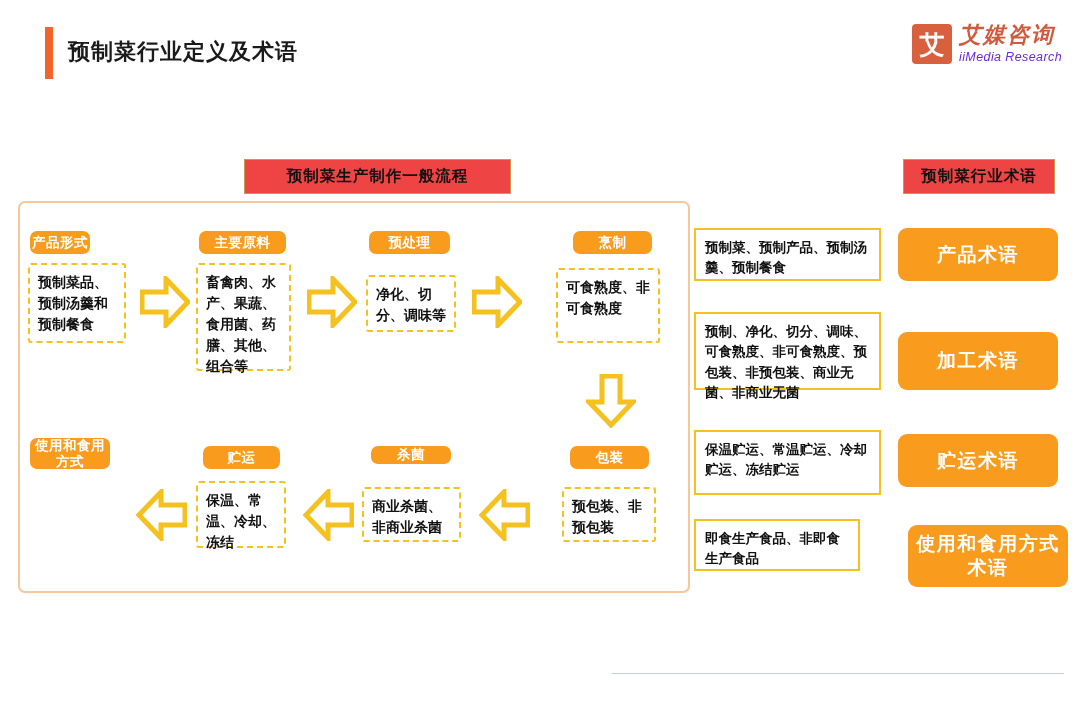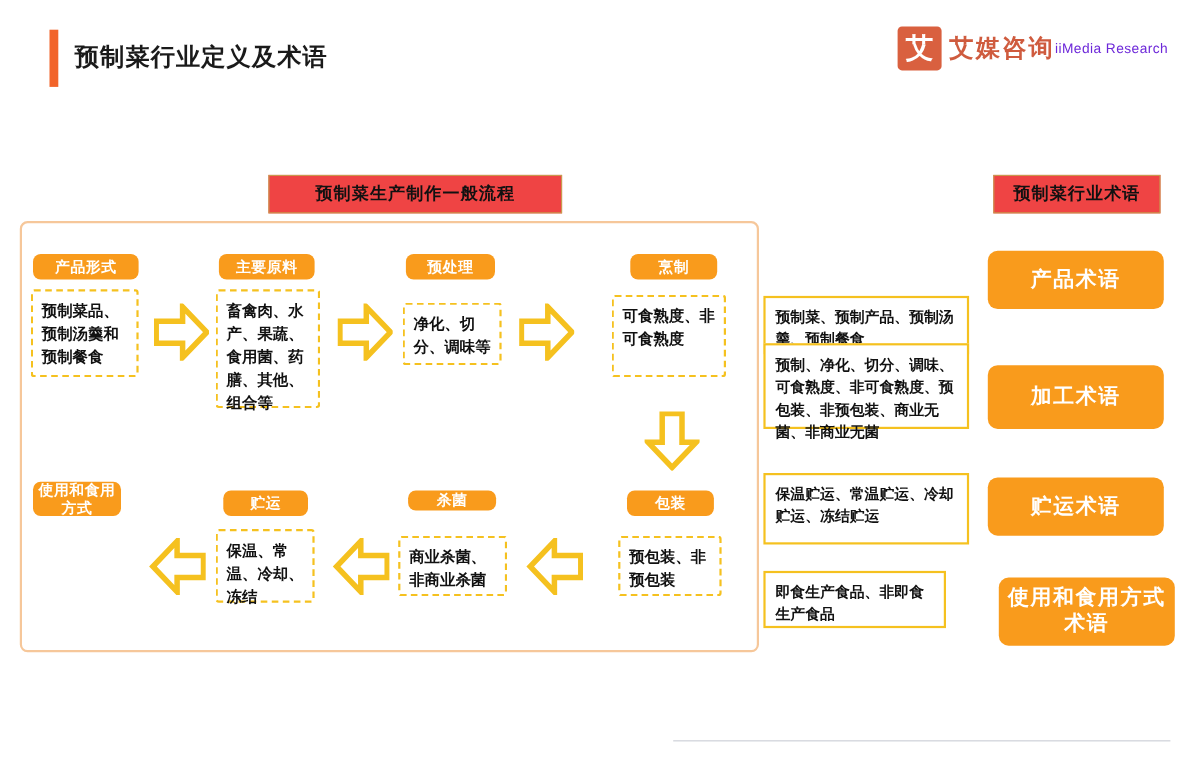--- a/index.html
+++ b/index.html
@@ -24,21 +24,21 @@
     letter-spacing:1px;line-height:52px;white-space:nowrap;
   }
   .logo{
     position:absolute;right:18px;top:24px;
     display:flex;align-items:center;gap:7px;
   }
   .logo-mark{
     width:40px;height:40px;border-radius:4px;background:#D9603F;
     color:#fff;font-size:25px;font-weight:700;line-height:40px;text-align:center;
   }
-  .logo-txt{display:flex;flex-direction:row;line-height:1;}
+  .logo-txt{display:flex;flex-direction:column;line-height:1;font-style:italic;}
   .logo-cn{font-size:22px;font-weight:700;color:#CF5B3E;letter-spacing:2px;}
   .logo-en{font-size:12.5px;color:#6d28d9;letter-spacing:.4px;margin-top:5px;}
 
   
   .sec-head{
     position:absolute;
     background:#ef4444;border:1px solid #C79A4E;
     color:#111;font-size:15.5px;font-weight:700;
     display:flex;align-items:center;justify-content:center;
     letter-spacing:1px;
@@ -109,21 +109,21 @@
       <span class="logo-cn">艾媒咨询</span>
       <span class="logo-en">iiMedia Research</span>
     </div>
   </div>
 
   <div class="sec-head" id="flow-head">预制菜生产制作一般流程</div>
   <div class="sec-head" id="term-head">预制菜行业术语</div>
 
   <div class="flow-box"></div>
 
-  <div class="pill" style="left:30px;top:231px;width:96px;height:23px;">产品形式</div>
+  <div class="pill" style="left:30px;top:231px;width:60px;height:23px;">产品形式</div>
   <div class="pill" style="left:199px;top:231px;width:87px;height:23px;">主要原料</div>
   <div class="pill" style="left:369px;top:231px;width:81px;height:23px;">预处理</div>
   <div class="pill" style="left:573px;top:231px;width:79px;height:23px;">烹制</div>
 
   <div class="cell" style="left:28px;top:263px;width:98px;height:80px;">预制菜品、预制汤羹和预制餐食</div>
   <div class="cell" style="left:196px;top:263px;width:95px;height:108px;">畜禽肉、水产、果蔬、食用菌、药膳、其他、组合等</div>
   <div class="cell" style="left:366px;top:275px;width:90px;height:57px;">净化、切分、调味等</div>
   <div class="cell" style="left:556px;top:268px;width:104px;height:75px;">可食熟度、非可食熟度</div>
 
   <div class="arrow" style="left:140px;top:276px;">
@@ -166,21 +166,21 @@
     <svg width="52" height="52" viewBox="0 0 52 52">
       <polygon points="50,16 26,16 26,3 4,26 26,49 26,36 50,36" fill="#ffffff" stroke="#F5C11F" stroke-width="5" stroke-linejoin="miter"></polygon>
     </svg>
   </div>
   <div class="arrow" style="left:478px;top:489px;">
     <svg width="52" height="52" viewBox="0 0 52 52">
       <polygon points="50,16 26,16 26,3 4,26 26,49 26,36 50,36" fill="#ffffff" stroke="#F5C11F" stroke-width="5" stroke-linejoin="miter"></polygon>
     </svg>
   </div>
 
-  <div class="term-desc" style="left:694px;top:228px;width:187px;height:53px;margin-top:41px;">预制菜、预制产品、预制汤羹、预制餐食</div>
+  <div class="term-desc" style="left:694px;top:228px;width:187px;height:53px;">预制菜、预制产品、预制汤羹、预制餐食</div>
   <div class="term-tag" style="left:898px;top:228px;width:160px;height:53px;">产品术语</div>
 
   <div class="term-desc" style="left:694px;top:312px;width:187px;height:78px;">预制、净化、切分、调味、可食熟度、非可食熟度、预包装、非预包装、商业无菌、非商业无菌</div>
   <div class="term-tag" style="left:898px;top:332px;width:160px;height:58px;">加工术语</div>
 
   <div class="term-desc" style="left:694px;top:430px;width:187px;height:65px;">保温贮运、常温贮运、冷却贮运、冻结贮运</div>
   <div class="term-tag" style="left:898px;top:434px;width:160px;height:53px;">贮运术语</div>
 
   <div class="term-desc" style="left:694px;top:519px;width:166px;height:52px;">即食生产食品、非即食生产食品</div>
   <div class="term-tag" style="left:908px;top:525px;width:160px;height:62px;">使用和食用方式术语</div>

